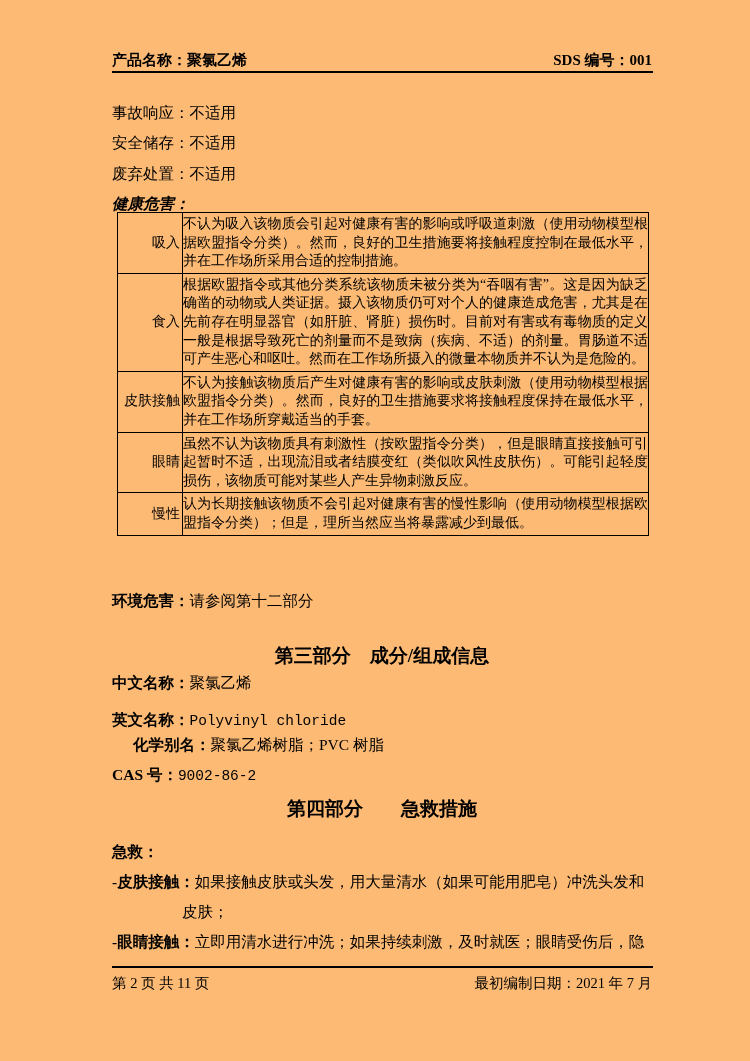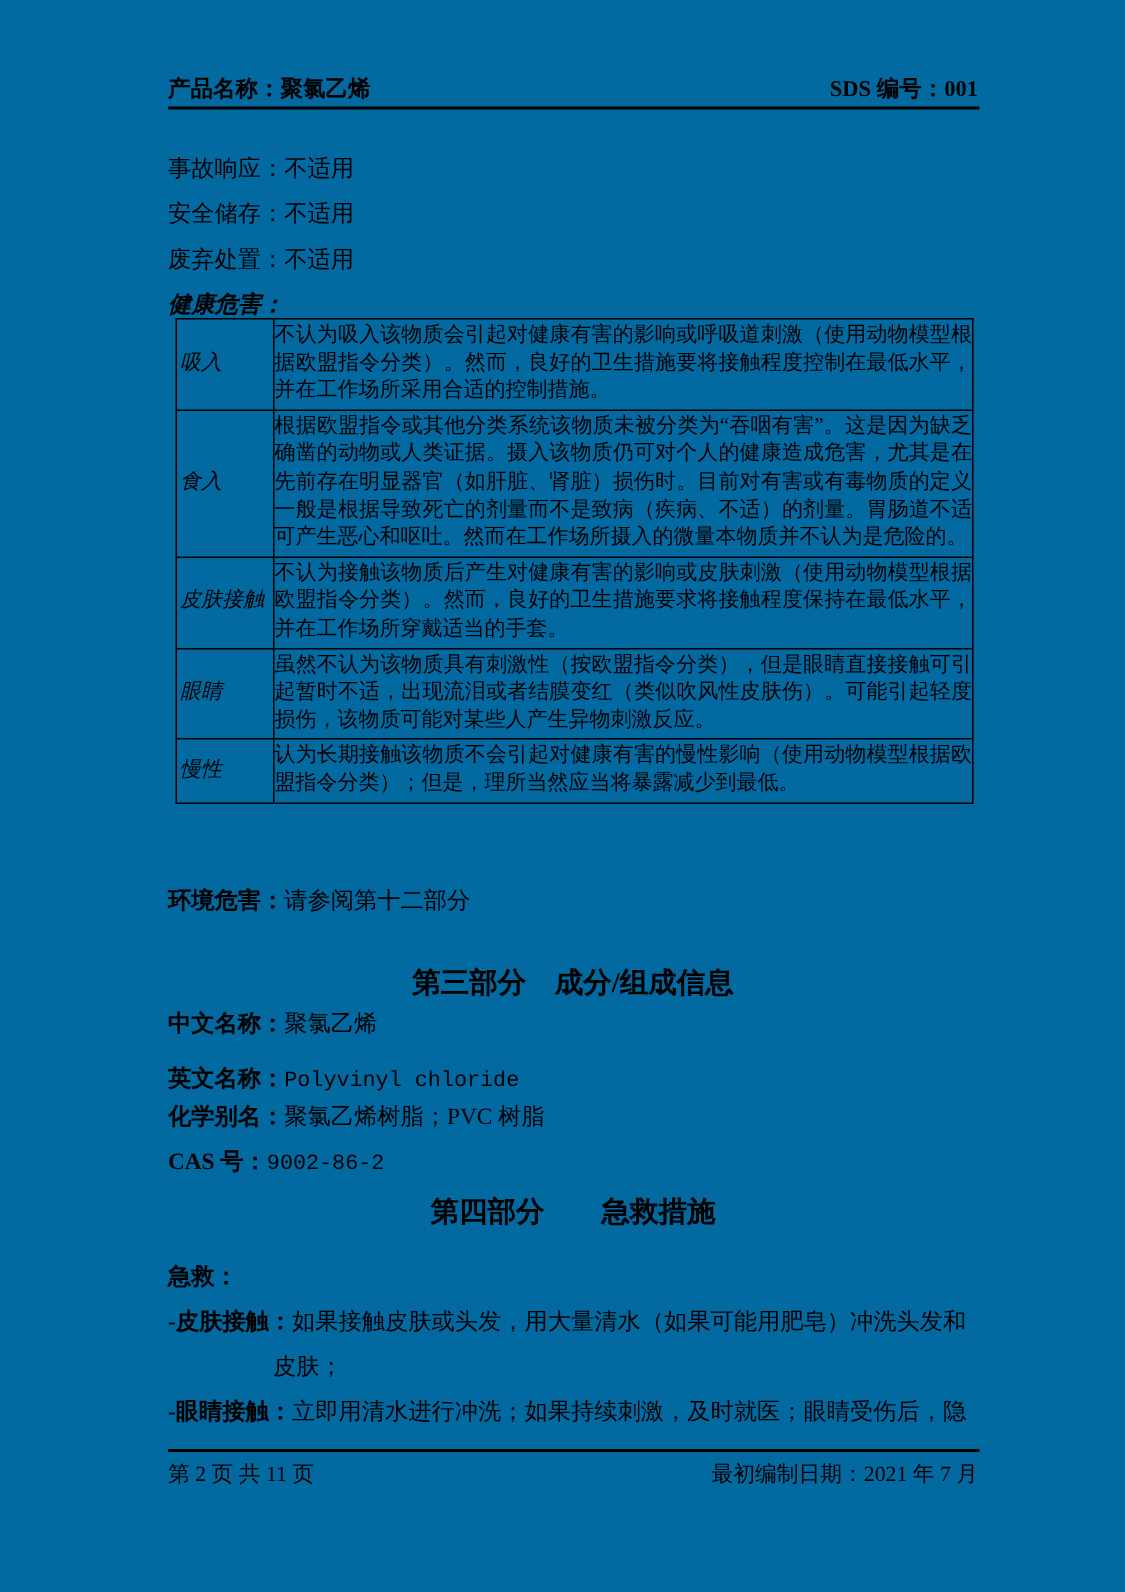--- a/index.html
+++ b/index.html
@@ -1,34 +1,34 @@
 <!DOCTYPE html>
 <html><head>
 <meta charset="utf-8">
 <style>
   * { box-sizing: border-box; margin: 0; padding: 0; }
   html, body { background: #ffffff; }
   .page {
     position: relative;
     width: 750px;
     height: 1061px;
-    background: #0369a1;
+    background: #fdba74;
     color: #000000;
     font-family: "Liberation Serif", "DejaVu Serif", serif;
     overflow: hidden;
   }
   .abs { position: absolute; left: 112px; width: 540px; }
   .hdr { display: flex; justify-content: space-between; font-weight: bold; font-size: 15px; line-height: 17px; white-space: nowrap; }
   .rule { position: absolute; left: 112px; width: 541px; height: 2px; background: #000000; }
   .line { font-size: 15.5px; line-height: 19px; white-space: nowrap; }
   .b { font-weight: bold; }
   .tablewrap { position: absolute; left: 117px; top: 212px; }
   table { border-collapse: collapse; table-layout: fixed; width: 532px; }
   td { border: 1px solid #000000; font-size: 14px; line-height: 18.6px; vertical-align: middle; }
-  td.term { width: 65px; text-align: left; padding: 2px; font-style: italic; }
+  td.term { width: 65px; text-align: right; padding: 2px; }
   td.desc { padding: 2px 0; text-align: justify; }
   .sec-title { position: absolute; left: 112px; width: 540px; text-align: center; font-size: 19px; font-weight: bold; line-height: 22px; white-space: nowrap; }
   .mono { font-family: "Liberation Mono", "DejaVu Sans Mono", monospace; font-size: 14.5px; }
   .ftr { display: flex; justify-content: space-between; font-size: 14.5px; line-height: 17px; white-space: nowrap; }
 </style>
 </head>
 <body>
 
 <div class="page">
 
@@ -82,21 +82,21 @@
   </div>
 
   <div class="sec-title" style="top:645px;">第三部分　成分/组成信息</div>
 
   <div class="abs line" style="top:673px;">
     <span class="b">中文名称：</span><span>聚氯乙烯</span>
   </div>
   <div class="abs line" style="top:710px;">
     <span class="b">英文名称：</span><span class="mono">Polyvinyl chloride</span>
   </div>
-  <div class="abs line" style="top:735px;">
+  <div class="abs line" style="top:735px;margin-left:21px;">
     <span class="b">化学别名：</span><span>聚氯乙烯树脂；PVC 树脂</span>
   </div>
   <div class="abs line" style="top:765px;">
     <span class="b">CAS 号：</span><span class="mono">9002-86-2</span>
   </div>
 
   <div class="sec-title" style="top:798px;">第四部分　　急救措施</div>
 
   <div class="abs line b" style="top:842px;">急救：</div>
 

